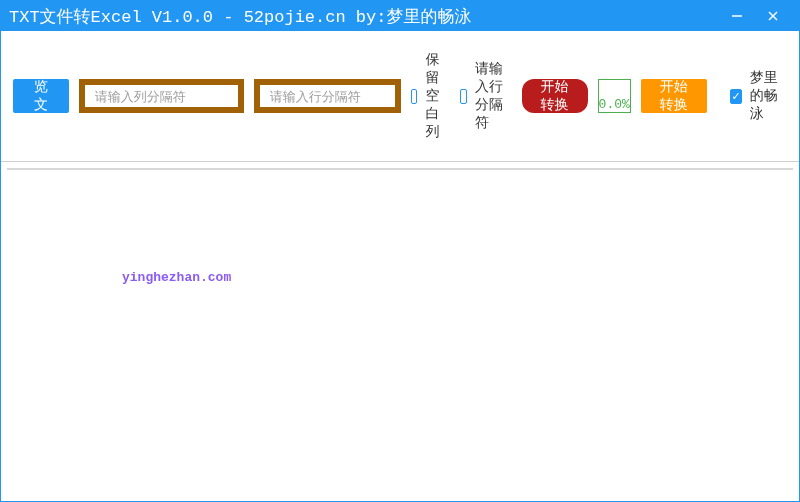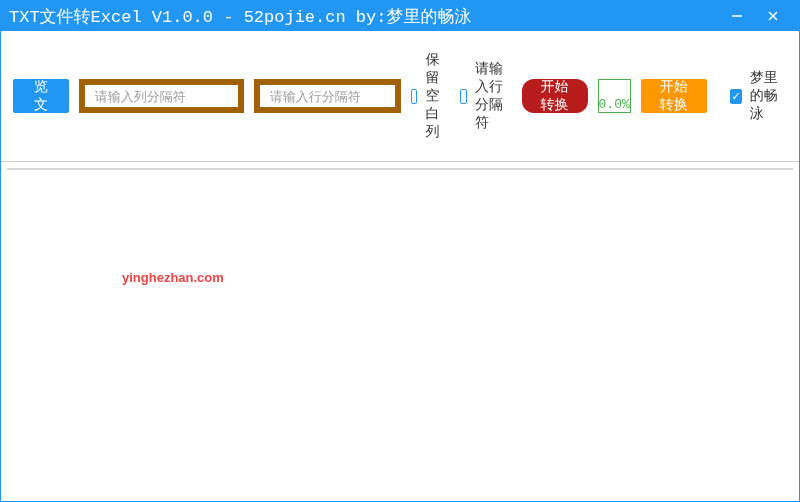--- a/index.html
+++ b/index.html
@@ -19,21 +19,21 @@
     .input-text { height: 34px; border: 6px solid #a16207; padding: 0 10px; font-size: 13px; color: #333; font-family: inherit; outline: none; }
     .input-text::placeholder { color: #9e9e9e; }
     .col-sep { width: 165px; }
     .row-sep { width: 147px; }
     .checkbox-wrap { display: inline-flex; align-items: center; gap: 8px; cursor: pointer; color: #333; font-size: 14px; }
     .checkbox-box { width: 15px; height: 15px; border: 1.5px solid #2196f3; border-radius: 2px; display: inline-flex; align-items: center; justify-content: center; background: #fff; }
     .checkbox-box.checked { background: #2196f3; }
     .checkbox-box.checked::after { content: "✓"; color: #fff; font-size: 11px; line-height: 1; }
     .progress { flex: 1; height: 34px; border: 1px solid #4caf50; position: relative; display: flex; align-items: flex-end; justify-content: center; color: #4caf50; font-family: "Courier New", monospace; font-size: 13px; background: #fff; }
     .content { flex: 1; border-top: 2px solid #d8d8d8; margin: 6px; position: relative; background: #fff; }
-    .watermark { position: absolute; top: 100px; left: 115px; color: #ef4444; font-weight: bold; font-family: Liberation Sans, sans-serif; font-size: 13px; }
+    .watermark { position: absolute; top: 100px; left: 115px; color: #8b5cf6; font-weight: bold; font-family: Liberation Mono, monospace; font-size: 13px; }
     .spacer-sm { width: 6px; }
   </style>
 </head>
 <body>
 
 <div class="window">
   <div class="titlebar">
     <span class="titlebar-text">TXT文件转Excel V1.0.0 - 52pojie.cn by:梦里的畅泳</span>
     <div class="titlebar-btns">
       <div class="titlebar-btn">

